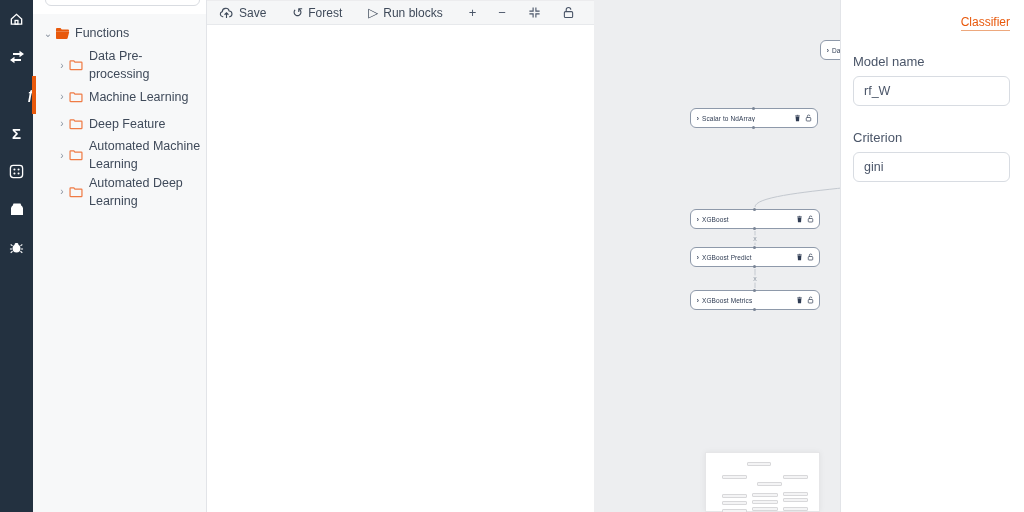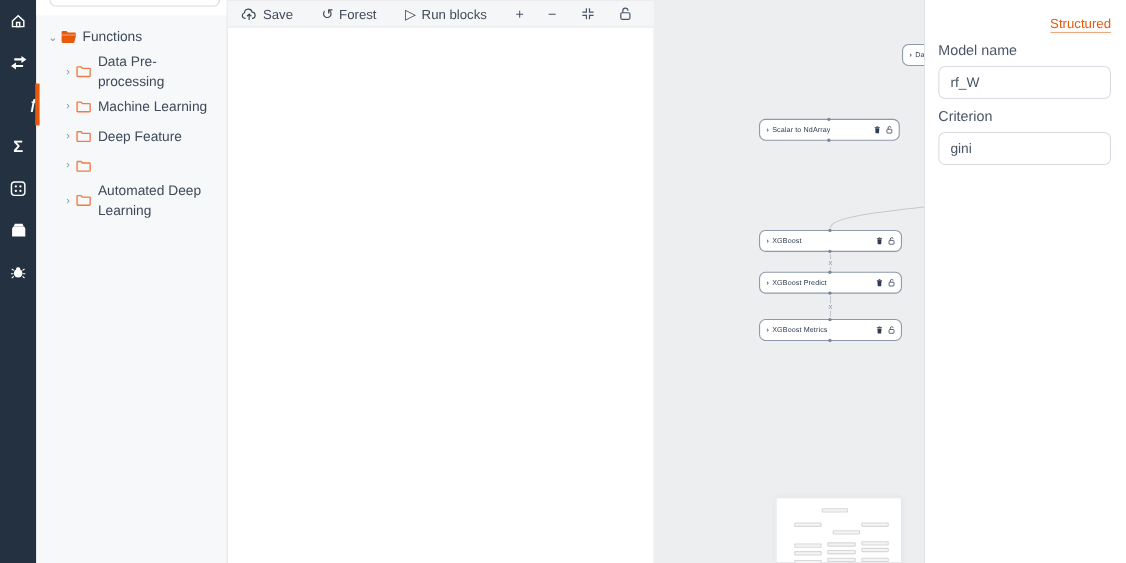--- a/index.html
+++ b/index.html
@@ -57,21 +57,21 @@
 
   
   .minimap { position:absolute; right:20px; bottom:0; width:115px; height:60px; background:#fff;
     border:1px solid #e6e6e8; box-shadow:0 0 6px rgba(0,0,0,.06); }
   .mini-node { position:absolute; border:1px solid #d8d8da; background:#f4f4f5; border-radius:1px; }
 
   
   .panel { width:184px; flex:none; background:#fff; border-left:1px solid #e2e4e8; padding:12px 14px 0 12px; }
   .panel-desc { text-align:right; margin-bottom:4px; }
   .panel-desc span { color:#e8590c; font-size:12px; cursor:pointer; border-bottom:1px solid #eda87d; padding-bottom:1px; }
-  .field-label { color:#4a5568; font-size:13px; margin:8px 0 7px; }
+  .field-label { color:#4a5568; font-size:13px; margin:24px 0 7px; }
   .field-input { width:100%; height:30px; border:1px solid #d8dce2; border-radius:6px; background:#fff;
     padding:0 10px; font-size:12.5px; color:#4a5568; font-family:"Liberation Sans",sans-serif; outline:none; }
 </style>
 </head>
 <body>
 
 <div class="app">
 
   <div class="rail">
     <div class="rail-item">
@@ -163,20 +163,21 @@
     <span class="tree-label">Deep Feature</span>
   </div>
 
   <div class="tree-row">
     <span class="chev">›</span>
     <span class="ficon">
       <svg width="14" height="12" viewBox="0 0 16 13" fill="none" stroke="#ef7b45" stroke-width="1.4">
                 <path d="M1.2 11V2.4c0-.4.3-.7.7-.7h3.6l1.3 1.6h7.3c.4 0 .7.3.7.7v7c0 .4-.3.7-.7.7H1.9c-.4 0-.7-.3-.7-.7z"></path>
               </svg>
     </span>
+    <span class="tree-label">Automated Machine Learning</span>
   </div>
 
   <div class="tree-row">
     <span class="chev">›</span>
     <span class="ficon">
       <svg width="14" height="12" viewBox="0 0 16 13" fill="none" stroke="#ef7b45" stroke-width="1.4">
                 <path d="M1.2 11V2.4c0-.4.3-.7.7-.7h3.6l1.3 1.6h7.3c.4 0 .7.3.7.7v7c0 .4-.3.7-.7.7H1.9c-.4 0-.7-.3-.7-.7z"></path>
               </svg>
     </span>
     <span class="tree-label">Automated Deep Learning</span>
@@ -557,21 +558,21 @@
           <div class="mini-node" style="left: 76.66px; top: 45.08px; width: 25.46px; height: 4px;"></div>
           <div class="mini-node" style="left: 16.24px; top: 56.1px; width: 24.7px; height: 4px;"></div>
           <div class="mini-node" style="left: 46.26px; top: 54.2px; width: 25.46px; height: 4px;"></div>
           <div class="mini-node" style="left: 76.66px; top: 53.63px; width: 25.46px; height: 4px;"></div>
         </div>
     </div>
   </div>
 
   <div class="panel">
     <div class="panel-desc">
-      <span>Structured</span>
+      <span>Classifier</span>
     </div>
     <div id="panel-fields">
   <div>
     <div class="field-label">Model name</div>
     <input class="field-input" value="rf_W" style="">
   </div>
 
   <div>
     <div class="field-label">Criterion</div>
     <input class="field-input" value="gini" style="">

